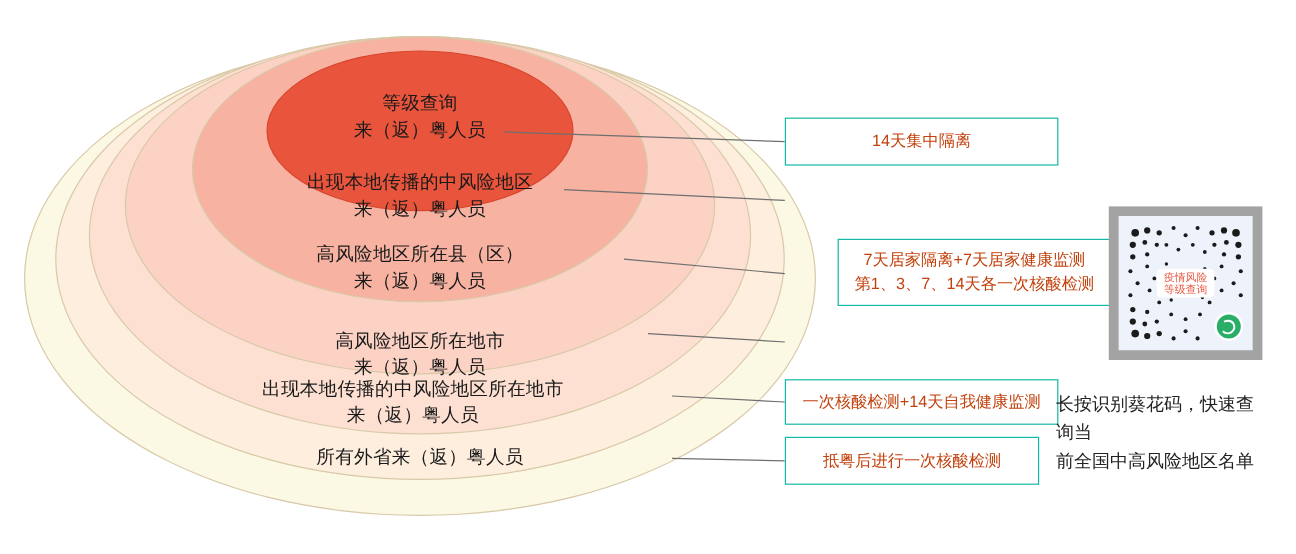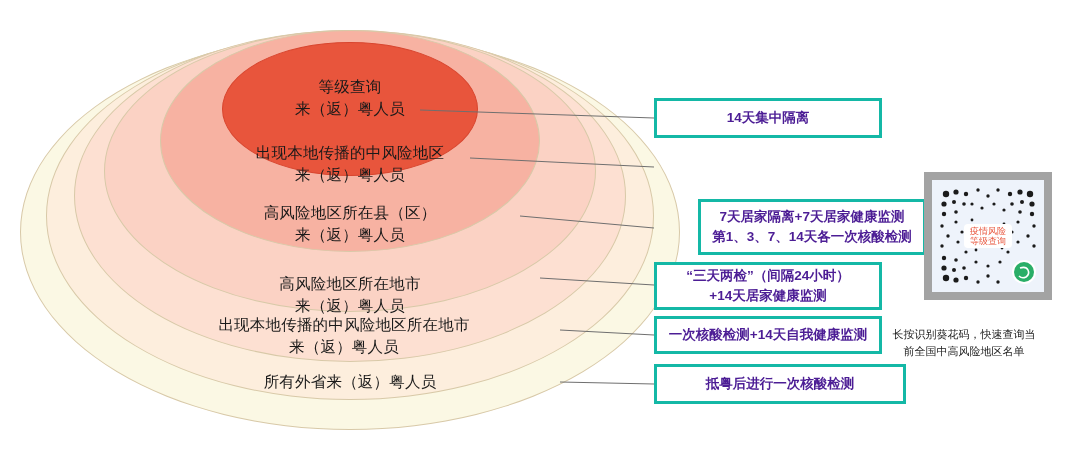--- a/index.html
+++ b/index.html
@@ -34,32 +34,31 @@
     color: #1a1a1a;
     font-size: 15.5px;
     line-height: 1.45;
     white-space: pre-line;
     letter-spacing: 0.2px;
   }
   
   .callout {
     position: absolute;
     box-sizing: border-box;
-    border: 3px solid #14b8a6;
+    border: 1px solid #14b8a6;
     background: #ffffff;
     display: flex;
     align-items: center;
     justify-content: center;
     text-align: center;
-    color: #4c1d95;
+    color: #c2410c;
     font-size: 13.5px;
     line-height: 1.45;
     white-space: pre-line;
     padding: 2px 6px;
-    font-weight: bold;
   }
   
   #connectors {
     position: absolute;
     left: 0; top: 0;
     width: 1080px;
     height: 462px;
     pointer-events: none;
   }
   
@@ -77,22 +76,22 @@
     left: 8px;
     top: 8px;
     width: 112px;
     height: 112px;
   }
   #qr-caption {
     position: absolute;
     left: 880px;
     top: 326px;
     width: 168px;
-    text-align: center;
-    font-size: 11px;
+    text-align: left;
+    font-size: 15px;
     line-height: 1.55;
     color: #222;
     white-space: pre-line;
   }
 </style>
 </head>
 <body>
 
 <div id="stage">
 
@@ -128,26 +127,24 @@
     <line x1="560" y1="330" x2="654" y2="335" stroke="#6f6f6f" stroke-width="1"></line>
     <line x1="560" y1="382" x2="654" y2="384" stroke="#6f6f6f" stroke-width="1"></line>
   </svg>
 
   <div class="callout" style="left:654px; top:98px; width:228px; height:40px;">14天集中隔离</div>
 
 
   <div class="callout" style="left:654px; top:199px; width:228px; height:56px;margin-left:44px;">7天居家隔离+7天居家健康监测
 第1、3、7、14天各一次核酸检测</div>
 
-  <div class="callout" style="left:654px; top:262px; width:228px; height:48px;">“三天两检”（间隔24小时）
-+14天居家健康监测</div>
 
   <div class="callout" style="left:654px; top:316px; width:228px; height:38px;">一次核酸检测+14天自我健康监测</div>
 
-  <div class="callout" style="left:654px; top:364px; width:252px; height:40px;">抵粤后进行一次核酸检测</div>
+  <div class="callout" style="left:654px; top:364px; width:212px; height:40px;">抵粤后进行一次核酸检测</div>
 
   <div id="qr-panel">
     <svg class="qr-code" viewBox="0 0 112 112">
       <rect x="0" y="0" width="112" height="112" fill="#eef3fb"></rect>
       <g fill="#1b1b1b">
 
         <circle cx="14" cy="14" r="3.2"></circle>
           <circle cx="24" cy="12" r="2.6"></circle>
           <circle cx="34" cy="14" r="2.2"></circle>
         <circle cx="12" cy="24" r="2.6"></circle>

